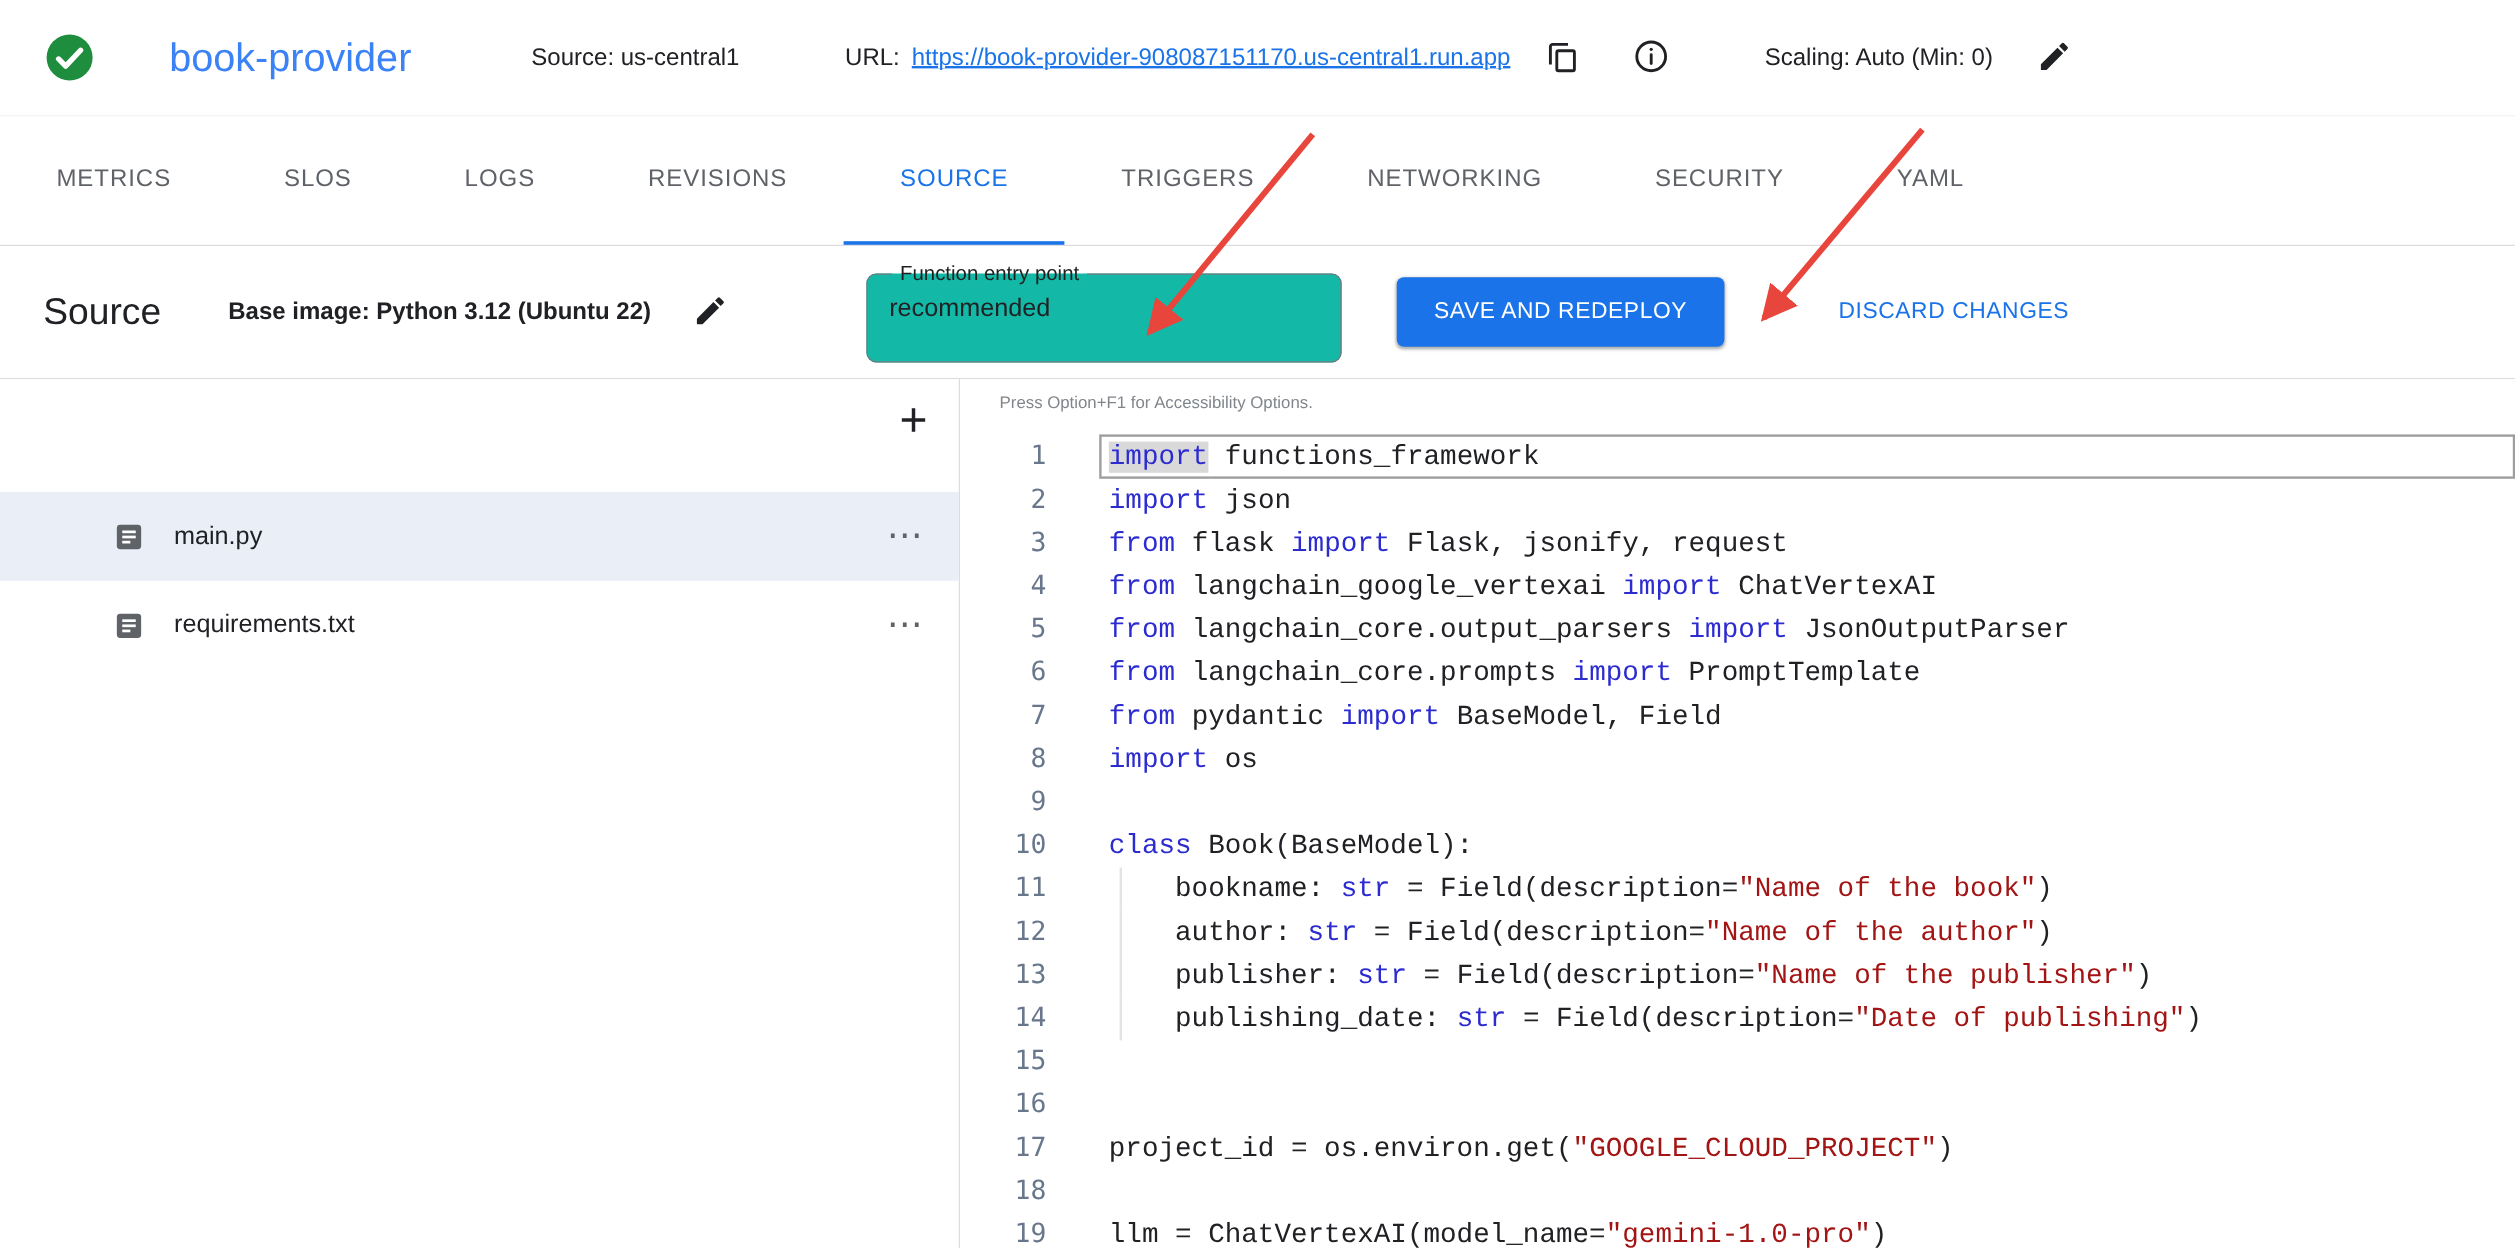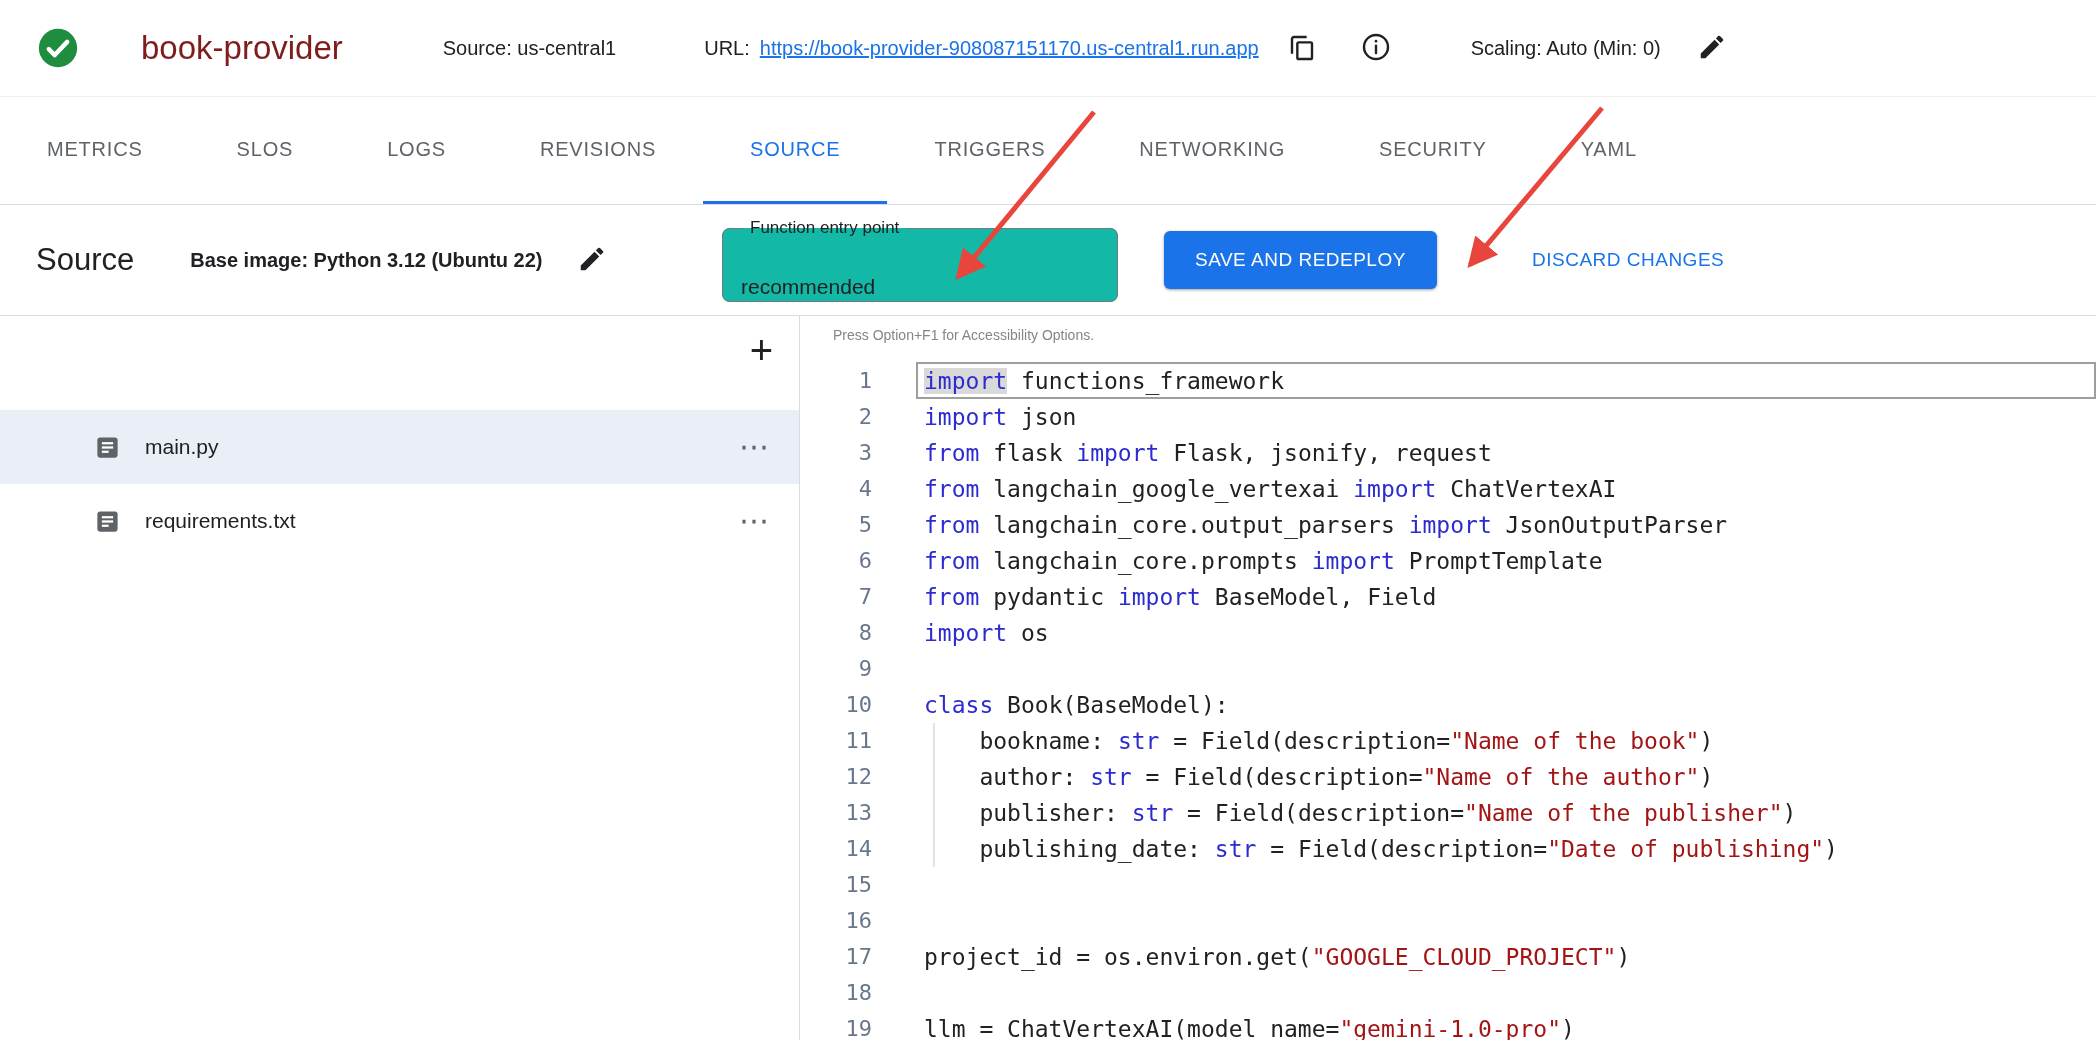--- a/index.html
+++ b/index.html
@@ -6,21 +6,21 @@
   html,body { background:#fff; }
   body {
     width:2096px; height:1042px; overflow:hidden; position:relative;
     font-family:"Liberation Sans", sans-serif; color:#202124;
   }
   .page { position:relative; width:2096px; height:1042px; background:#fff; }
 
   
   .topbar { height:97px; display:flex; align-items:center; padding-left:35px; border-bottom:1px solid #eef0f2; background:#fff; }
   .status-icon { width:46px; height:46px; flex:none; }
-  .svc-title { font-size:33px; font-weight:400; color:#7f1d1d; margin-left:60px; }
+  .svc-title { font-size:33px; font-weight:400; color:#3b82f6; margin-left:60px; }
   .hdr-text { font-size:20px; color:#202124; }
   .region { margin-left:100px; }
   .url-label { margin-left:88px; }
   .url-link { margin-left:10px; font-size:20px; color:#1a73e8; text-decoration:underline; cursor:pointer; }
   .icon-btn { display:inline-flex; align-items:center; justify-content:center; cursor:pointer; background:none; border:none; }
   .copy-btn { margin-left:26px; width:34px; height:34px; }
   .info-btn { margin-left:40px; width:34px; height:34px; }
   .scaling { margin-left:78px; font-weight:500; }
   .edit-scaling-btn { margin-left:34px; width:34px; height:34px; }
 
@@ -31,21 +31,21 @@
   .tab.active { color:var(--accent); border-bottom-color:var(--accent); }
 
   
   .sourcebar { height:111px; border-bottom:1px solid #dadce0; position:relative; display:flex; align-items:center; background:#fff; }
   .src-title { font-size:31px; color:#202124; margin-left:36px; }
   .base-image { font-size:20px; font-weight:700; margin-left:56px; }
   .edit-base-btn { margin-left:32px; width:34px; height:34px; }
   .entry-fieldset { position:absolute; left:722px; top:13px; width:396px; height:84px;
                     border:1px solid #747980; border-radius:8px; background:#14b8a6; padding:0 14px; }
   .entry-fieldset legend { font-size:17px; font-weight:500; color:#1f1f1f; padding:0 7px; margin-left:6px; }
-  .entry-value { font-size:21px; color:#202124; padding:7px 4px 0 4px;margin-top:30px; }
+  .entry-value { font-size:21px; color:#202124; padding:7px 4px 0 4px; }
   .save-btn { position:absolute; left:1164px; top:26px; height:58px; padding:0 31px;
               display:flex; align-items:center; background:var(--accent); color:#fff;
               font-size:19px; font-weight:500; letter-spacing:0.5px; border:none; border-radius:6px; cursor:pointer;
               box-shadow:0 1px 2px rgba(60,64,67,.3), 0 1px 3px 1px rgba(60,64,67,.15);
               font-family:"Liberation Sans", sans-serif; }
   .discard-btn { position:absolute; left:1532px; top:0; height:100%; display:flex; align-items:center;
                  color:var(--accent); font-size:19px; font-weight:500; letter-spacing:0.5px;
                  background:none; border:none; cursor:pointer; font-family:"Liberation Sans", sans-serif; }
 
   
@@ -60,21 +60,21 @@
   .file-name { font-size:21px; color:#202124; }
   .more-btn { margin-left:auto; font-size:30px; color:#5f6368; background:none; border:none; cursor:pointer; line-height:1; letter-spacing:2px; }
 
   
   .editor { flex:1; position:relative; background:#fff; overflow:hidden; }
   .a11y-hint { position:absolute; left:33px; top:11px; font-size:14px; color:#80868b; }
   .code-area { position:absolute; left:0; right:0; top:47px; }
   .code-line { display:flex; height:36px; position:relative;
                font-family:"DejaVu Sans Mono","Liberation Mono",monospace; font-size:23px; line-height:36px; }
   .gutter { width:72px; flex:none; text-align:right; color:#69778c; font-size:22px; }
-  .code-text { margin-left:52px; white-space:pre; color:#202124; }
+  .code-text { margin-left:52px; white-space:pre; color:#202124;font-family:Liberation Mono, monospace; }
   .tok-k { color:var(--kw); }
   .tok-s { color:var(--str); }
   .tok-hl { background:#d9d9d9; }
   .line-box { position:absolute; left:116px; right:0; top:-1px; height:37px;
               border:2px solid #9e9e9e; pointer-events:none; }
   .iguide { position:absolute; left:133px; top:0; height:36px; border-left:2px solid #e4e4e4; }
 
   
   .annotation-layer { position:absolute; left:0; top:0; width:2096px; height:1042px; pointer-events:none; z-index:50; }
 </style>

